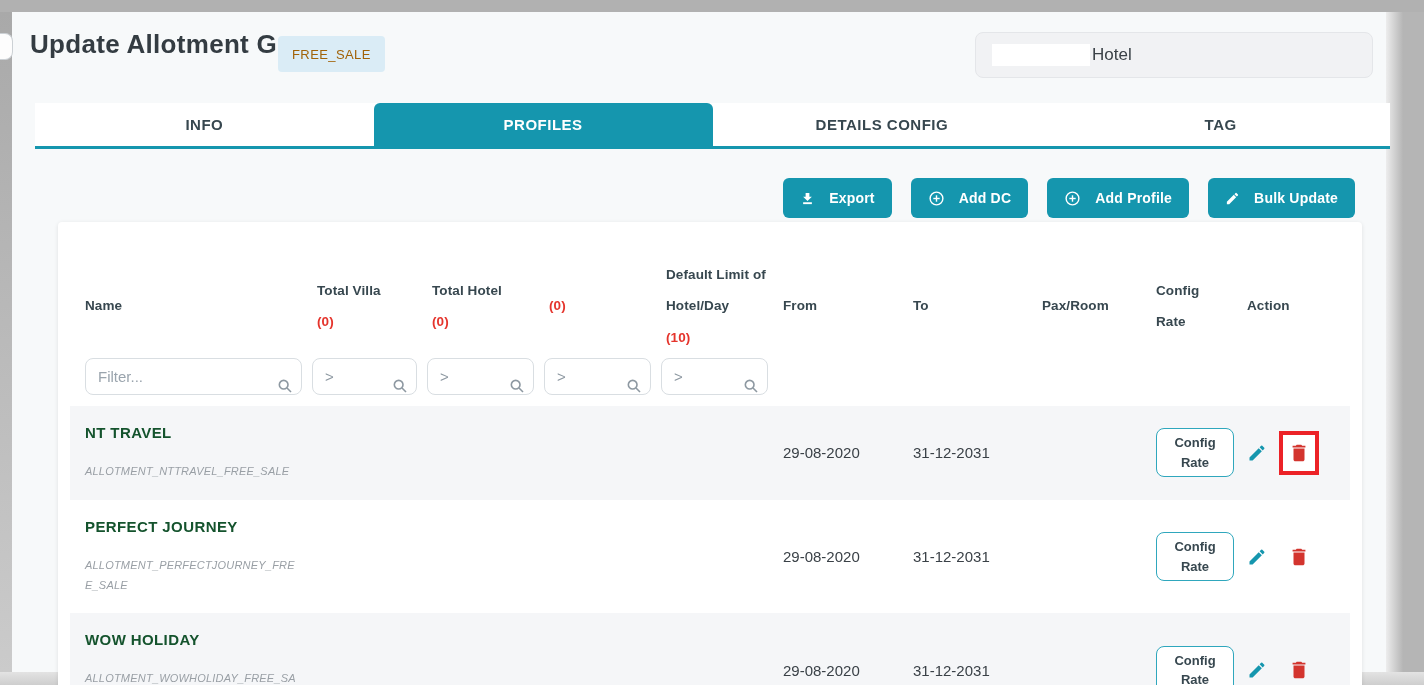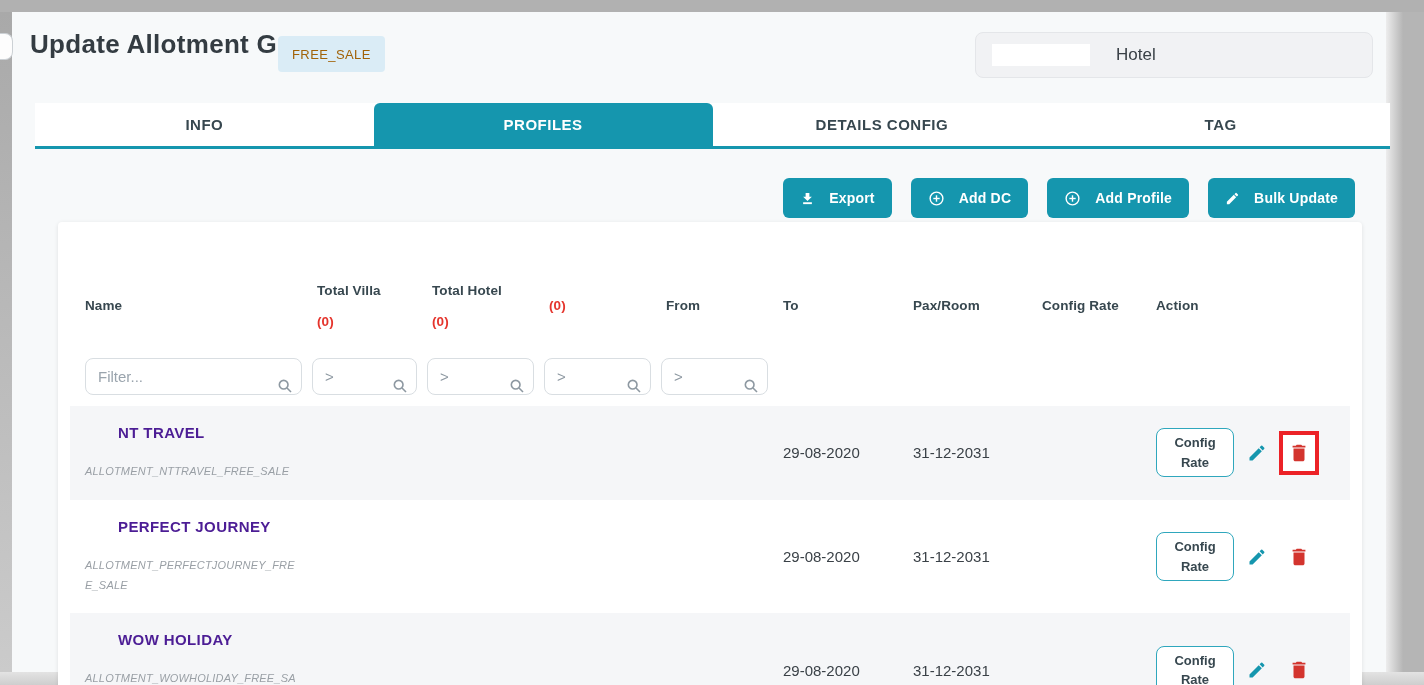--- a/index.html
+++ b/index.html
@@ -20,21 +20,21 @@
 
   .page {position:absolute; left:12px; top:12px; width:1374px; height:660px; background:#f7f9fa;}
 
   .page-title {position:absolute; left:18px; top:17px; font-size:26px; font-weight:700;
                color:#343c42; letter-spacing:0.3px;}
   .badge {position:absolute; left:266px; top:24px; height:36px; display:flex; align-items:center;
           padding:16px 14px; background:#daecf6; color:#a16207; font-size:13px; font-weight:500;
           border-radius:4px; letter-spacing:0.4px;}
 
   .hotel-box {position:absolute; left:963px; top:20px; width:398px; height:46px; background:#f1f2f4;
-              border:1px solid #e4e6e9; border-radius:8px; display:flex; align-items:center;gap:24px;}
+              border:1px solid #e4e6e9; border-radius:8px; display:flex; align-items:center;}
   .redact {width:98px; height:22px; background:#ffffff; margin-left:16px;}
   .hotel-label {font-size:17px; color:#3a4147; margin-left:2px;}
 
   .tabs {position:absolute; left:23px; top:91px; width:1355px; height:46px; display:flex;
          background:#ffffff; border-bottom:3px solid #1596ae;}
   .tab {flex:1 1 0; display:flex; align-items:center; justify-content:center; font-size:15px;
         font-weight:700; color:#37474f; letter-spacing:0.5px; cursor:pointer;}
   .tab.active {background:#1596ae; color:#ffffff; border-radius:6px 6px 0 0;}
 
   .toolbar {position:absolute; top:166px; right:31px; display:flex; gap:19px;}
@@ -59,21 +59,21 @@
   .filter-wrap {position:relative; width:100%;margin-top:44px;}
   input.filter {width:100%; height:37px; border:1px solid #d9dee2; border-radius:8px;
                 padding:0 30px 0 12px; font-size:15px; color:#8d98a1; font-family:inherit;
                 background:#fff; outline:none;}
   input.filter::placeholder {color:#9aa4ad;}
   .search-ic {position:absolute; right:9px; top:10px; pointer-events:none;}
 
   .trow {padding:18px 0; align-items:center; min-height:77px;}
   .trow.alt {background:#f5f6f8;}
   .cell {padding-left:15px;}
-  .row-name {font-size:15px; font-weight:700; color:#4c1d95; letter-spacing:0.4px;margin-left:33px;}
+  .row-name {font-size:15px; font-weight:700; color:#14532d; letter-spacing:0.4px;}
   .row-code {margin-top:21px; font-size:11px; font-style:italic; color:#999fa5; letter-spacing:0.2px;
              word-break:break-all; line-height:1.8; max-width:220px;}
   .date-cell {font-size:15px; color:#3a4147;}
   .config-btn {width:78px; min-height:46px; background:#ffffff; border:1.5px solid #2fa7bd;
                border-radius:8px; color:#37474f; font-size:13px; font-weight:700; font-family:inherit;
                line-height:1.5; padding:4px 6px; cursor:pointer;}
   .action-cell {display:flex; align-items:center; gap:12px;}
   .icon-btn {display:flex; align-items:center; cursor:pointer; background:none; border:none; padding:0;}
   .trash-wrap {display:flex; align-items:center; justify-content:center;
                border:4px solid transparent; padding:7px 5px;}
@@ -138,20 +138,21 @@
       </button>
     </div>
 
     <div class="card">
 
       <div class="grid thead">
         <div class="th"><span>Name</span></div>
         <div class="th"><span>Total Villa</span><span class="th-count">(0)</span></div>
         <div class="th"><span>Total Hotel</span><span class="th-count">(0)</span></div>
         <div class="th"><span class="th-count">(0)</span></div>
+        <div class="th"><span>Default Limit of Hotel/Day</span><span class="th-count">(10)</span></div>
         <div class="th"><span>From</span></div>
         <div class="th"><span>To</span></div>
         <div class="th"><span>Pax/Room</span></div>
         <div class="th"><span>Config Rate</span></div>
         <div class="th"><span>Action</span></div>
       </div>
 
       <div class="grid tfilter">
         <div class="filter-cell">
           <span class="filter-wrap">

